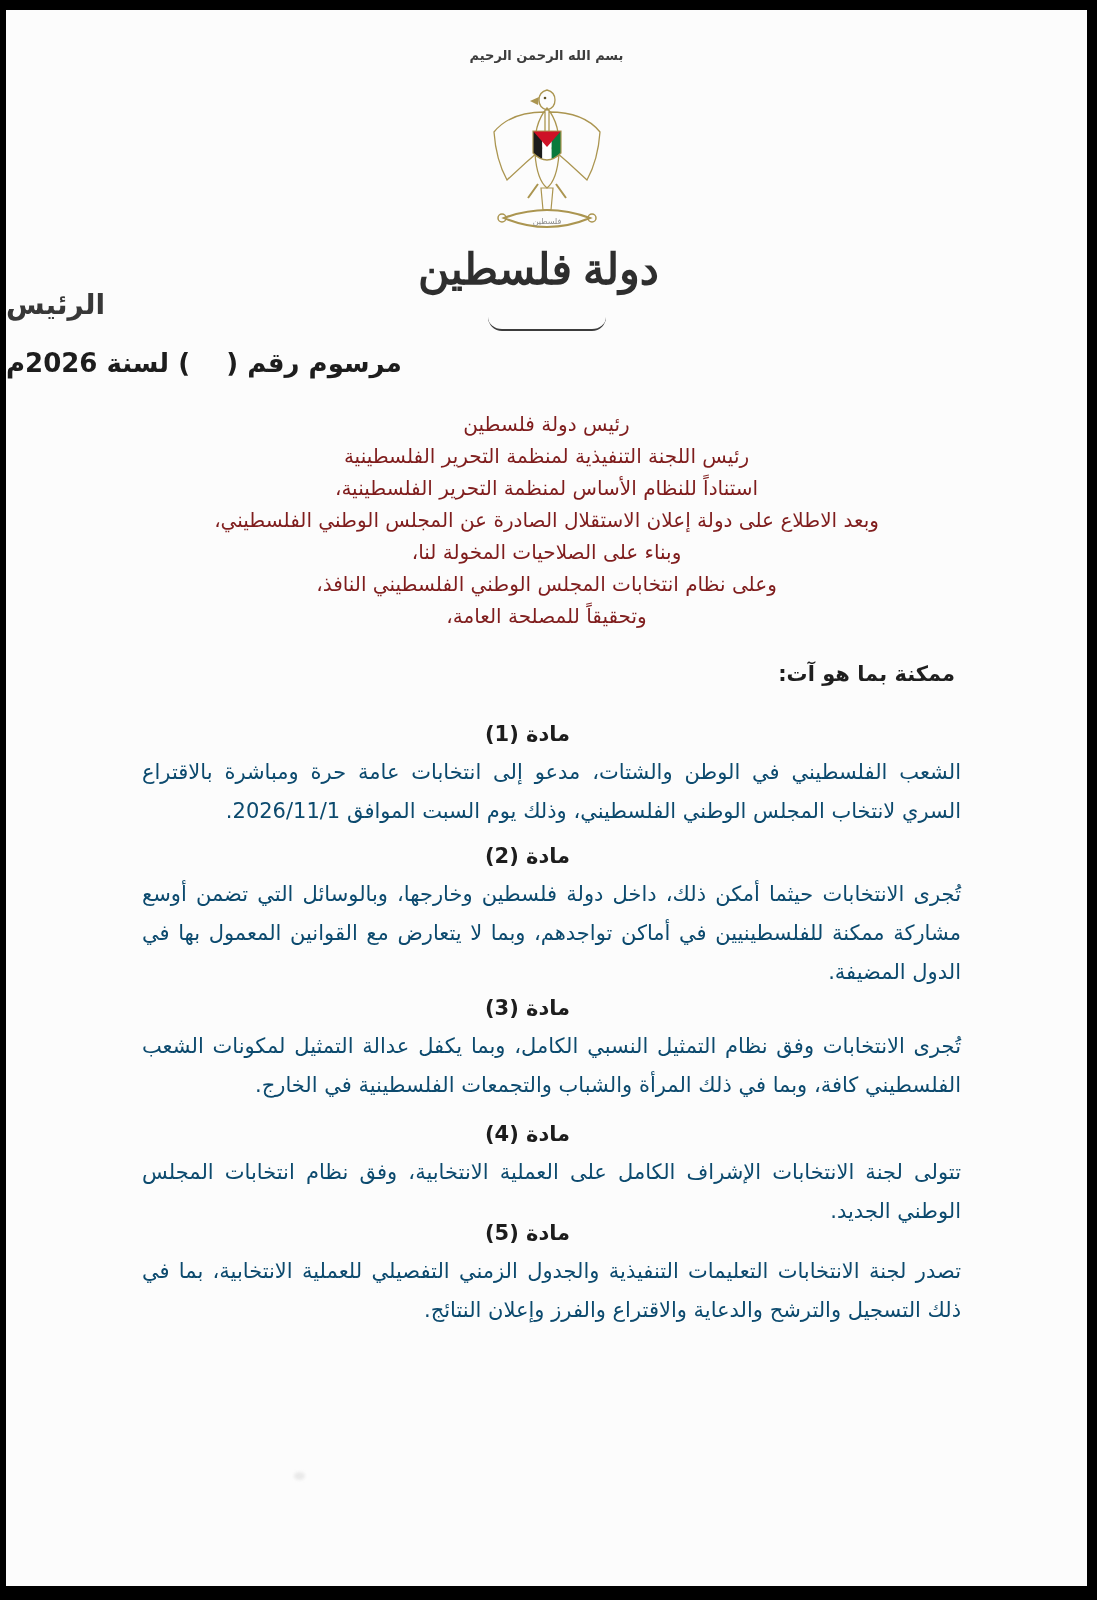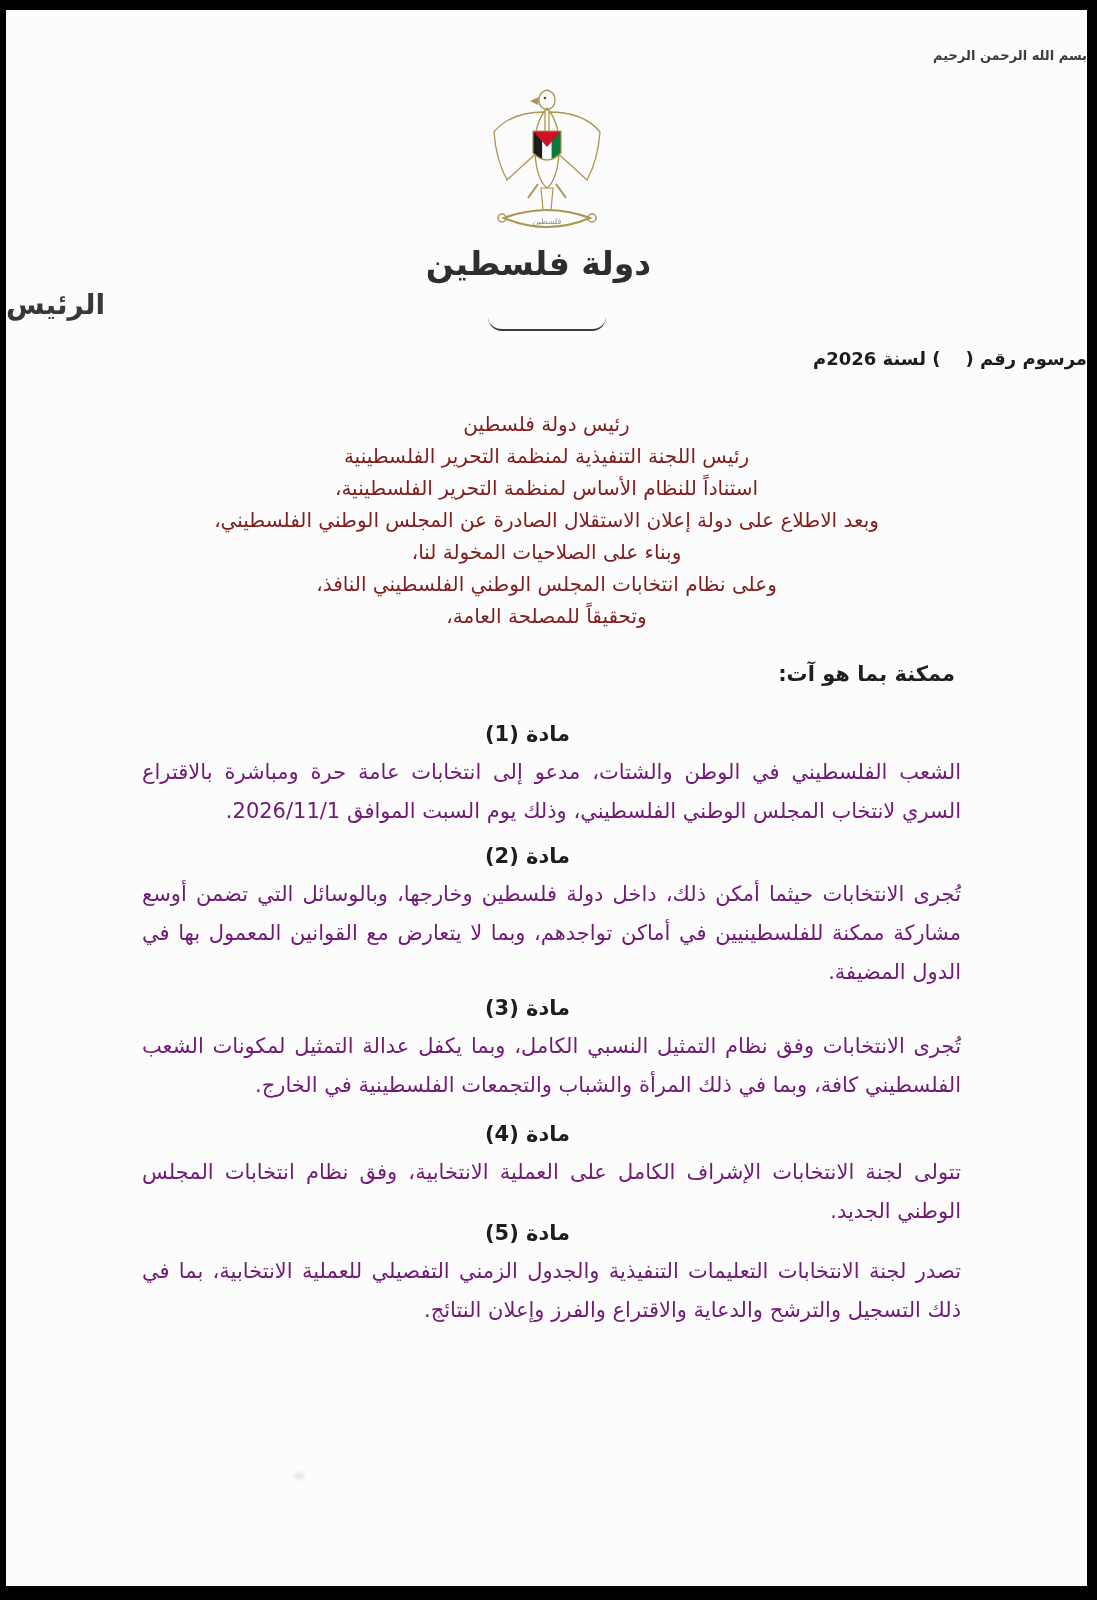--- a/index.html
+++ b/index.html
@@ -6,58 +6,58 @@
   body{
     width:1097px;height:1600px;position:relative;overflow:hidden;
     background:var(--frame_black,#000);
     font-family:"DejaVu Sans",sans-serif;
   }
   .page{
     position:absolute;left:6px;top:10px;width:1081px;height:1576px;
     background:var(--paper,#fcfcfc);direction:rtl;color:var(--ink,#222);
   }
   .basmala{
-    position:absolute;top:38px;left:0;right:0;text-align:right;
+    position:absolute;top:38px;left:0;right:0;text-align:center;
     font-size:13px;font-weight:bold;color:#3d3d3d;transform:scaleY(1.05);
   }
   .emblem{
     position:absolute;top:72px;left:50%;transform:translateX(-50%);
     width:122px;height:158px;
   }
   .state-name{
     position:absolute;top:234px;left:0;right:16px;text-align:center;
-    font-size:33px;font-weight:bold;color:#2e2e2e;letter-spacing:1px;
+    font-size:43px;font-weight:bold;color:#2e2e2e;letter-spacing:1px;font-family:Liberation Serif, serif;
   }
   .office{
     position:absolute;top:278px;left:0;right:0;text-align:left;
     font-size:28px;font-weight:bold;color:#383838;
   }
   .office-swash{
     width:118px;height:12px;margin:-4px auto 0;
     border-bottom:2.5px solid #3c3c3c;border-radius:0 0 60px 60px;
   }
   .title{
-    position:absolute;top:338px;left:0;right:0;margin:0;text-align:right;
-    font-size:18px;font-weight:bold;color:#1d1d1d;
+    position:absolute;top:338px;left:0;right:0;margin:0;text-align:left;
+    font-size:26px;font-weight:bold;color:#1d1d1d;
   }
   .preamble{
     position:absolute;top:398px;left:0;right:0;text-align:center;
     font-size:20px;line-height:32px;color:#7f1d1d;
   }
   .enact{
     position:absolute;top:652px;right:132px;
     font-size:21px;font-weight:bold;color:#1f1f1f;
   }
   .article{position:absolute;right:126px;left:136px}
   .a-head{
     text-align:center;font-weight:bold;font-size:21px;color:#1d1d1d;
     transform:translateX(-24px);
   }
   .a-text{
-    margin:7px 0 0;font-size:21px;line-height:39px;color:#701a75;
+    margin:7px 0 0;font-size:21px;line-height:39px;color:#0c4a6e;
     text-align:justify;
   }
   .a1{top:712px}.a2{top:834px}.a3{top:986px}.a4{top:1112px}.a5{top:1211px}
   .smudge{
     position:absolute;top:1462px;left:288px;width:11px;height:8px;
     background:#e9e9e9;border-radius:50%;filter:blur(1.5px);
   }
   .emblem .gold-stroke{stroke:var(--emblem_gold,#ab9550);fill:none}
 </style>
 </head>

